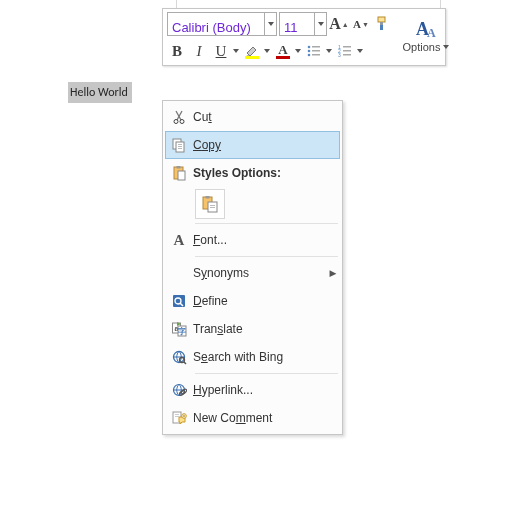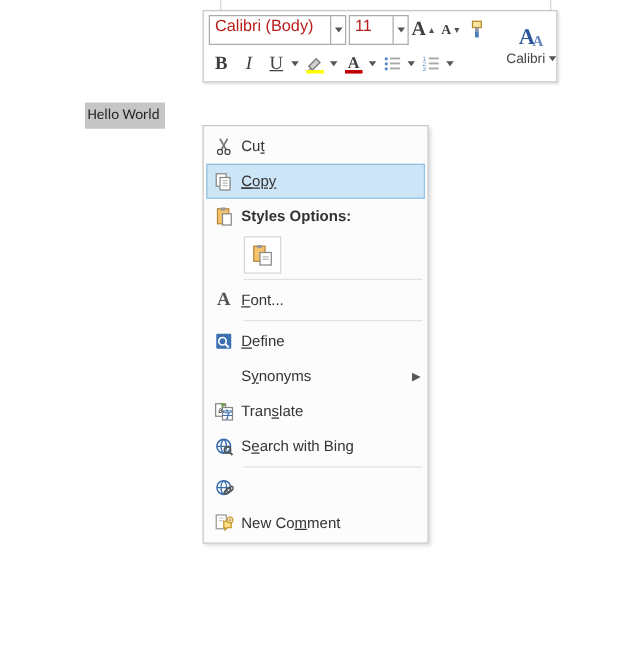--- a/index.html
+++ b/index.html
@@ -51,26 +51,26 @@
     display: flex;
     align-items: center;
     gap: 2px;
     padding: 1px 2px;
   }
   .mt-row + .mt-row {
     margin-top: 2px;
   }
   .font-box {
     display: flex;
-    align-items: flex-start;
+    align-items: flex-end;
     border: 1px solid #ababab;
     height: 22px;
     background: #fff;
     font-size: 13px;
-    color: #b91c1c;
+    color: #6d28d9;
   }
   .font-name {
     width: 88px;
     padding: 0 4px;
     white-space: nowrap;
     overflow: hidden;
   }
   .font-dd {
     width: 11px;
     height: 100%;
@@ -320,21 +320,21 @@
         </div>
       </div>
     </div>
     <div class="divider-v"></div>
     <div class="styles-btn">
       <div class="styles-icon-stack">
         <span class="sa1">A</span>
           <span class="sa2">A</span>
       </div>
       <div style="display:flex;align-items:center;gap:3px;">
-        <span>Calibri</span>
+        <span>Options</span>
         <div class="tri-s"></div>
       </div>
     </div>
   </div>
 </div>
 
 <div class="ctx">
 
   <div class="ctx-item">
     <div class="ctx-icon">
@@ -390,34 +390,34 @@
     <div class="ctx-icon">
       <span style="font-family:'Times New Roman',serif;font-size:15px;font-weight:bold;color:#555;">A</span>
     </div>
     <div class="ctx-label"><span><span class="u">F</span>ont...</span></div>
   </div>
 
 
   <div class="ctx-sep"></div>
 
   <div class="ctx-item">
+    <div class="ctx-icon"></div>
+    <div class="ctx-label"><span>S<span class="u">y</span>nonyms</span></div>
+    <div class="ctx-arrow">▶</div>
+  </div>
+
+  <div class="ctx-item">
     <div class="ctx-icon">
       <svg width="16" height="16" viewBox="0 0 16 16">
         <rect x="2" y="2" width="12" height="12" rx="1" fill="#3a6fb0"></rect>
         <circle cx="7" cy="8" r="3" fill="none" stroke="#fff" stroke-width="1.3"></circle>
         <line x1="9" y1="10" x2="12" y2="13" stroke="#fff" stroke-width="1.5"></line>
       </svg>
     </div>
     <div class="ctx-label"><span><span class="u">D</span>efine</span></div>
-  </div>
-
-  <div class="ctx-item">
-    <div class="ctx-icon"></div>
-    <div class="ctx-label"><span>S<span class="u">y</span>nonyms</span></div>
-    <div class="ctx-arrow">▶</div>
   </div>
 
   <div class="ctx-item">
     <div class="ctx-icon">
       <svg width="16" height="16" viewBox="0 0 16 16">
         <rect x="1.5" y="2" width="8" height="10" fill="#fff" stroke="#888"></rect>
         <text x="5.5" y="9.5" text-anchor="middle" font-size="7" fill="#555" font-weight="bold">a</text>
         <rect x="7" y="5" width="8" height="10" fill="#fff" stroke="#888"></rect>
         <text x="11" y="13" text-anchor="middle" font-size="8" fill="#3a6fb0" font-weight="bold">字</text>
         <path d="M6 1 L10 3 L6 5" fill="#6fa24a"></path>
@@ -446,20 +446,21 @@
     <div class="ctx-icon">
       <svg width="16" height="16" viewBox="0 0 16 16">
         <circle cx="8" cy="8" r="5.5" fill="none" stroke="#3a6fb0" stroke-width="1.2"></circle>
         <path d="M8 2.5 C5 5,5 11,8 13.5" fill="none" stroke="#3a6fb0"></path>
         <path d="M8 2.5 C11 5,11 11,8 13.5" fill="none" stroke="#3a6fb0"></path>
         <line x1="2.5" y1="8" x2="13.5" y2="8" stroke="#3a6fb0"></line>
         <ellipse cx="11" cy="11" rx="3" ry="1.6" transform="rotate(-40 11 11)" fill="none" stroke="#555" stroke-width="1.2"></ellipse>
         <ellipse cx="13" cy="9.5" rx="3" ry="1.6" transform="rotate(-40 13 9.5)" fill="none" stroke="#555" stroke-width="1.2"></ellipse>
       </svg>
     </div>
+    <div class="ctx-label"><span><span class="u">H</span>yperlink...</span></div>
   </div>
 
   <div class="ctx-item">
     <div class="ctx-icon">
       <svg width="16" height="16" viewBox="0 0 16 16">
         <rect x="2" y="2" width="8" height="11" fill="#fff" stroke="#999"></rect>
         <rect x="4" y="4" width="4" height="1" fill="#ccc"></rect>
         <rect x="4" y="6" width="4" height="1" fill="#ccc"></rect>
         <path d="M8 7 h6 v5 h-3 l-2 2 v-2 h-1 z" fill="#ffe08a" stroke="#c79a2b"></path>
         <circle cx="13" cy="6" r="2.3" fill="#fff" stroke="#c79a2b"></circle>

